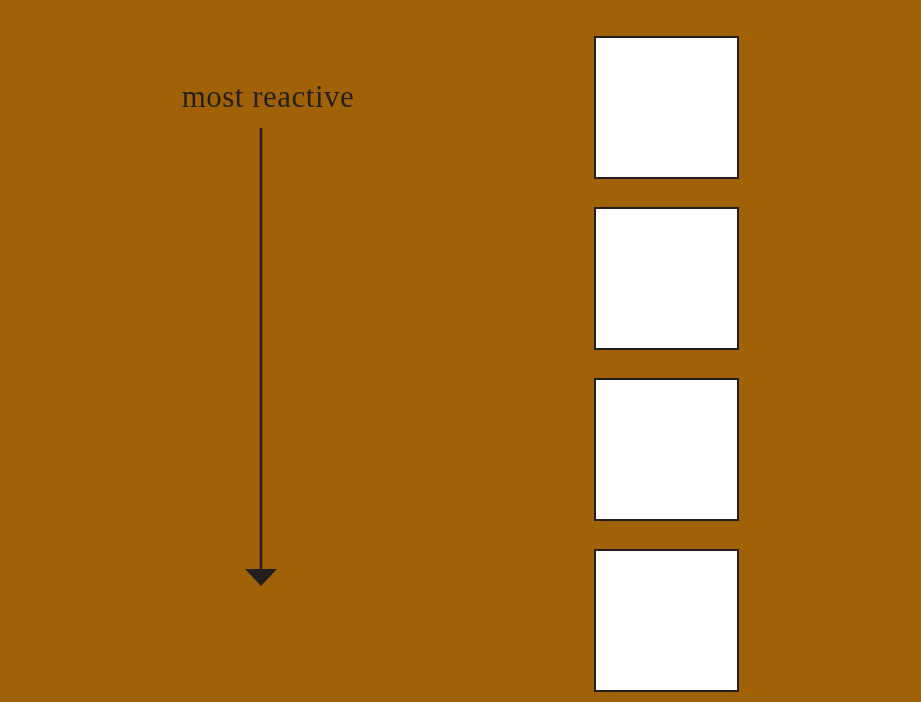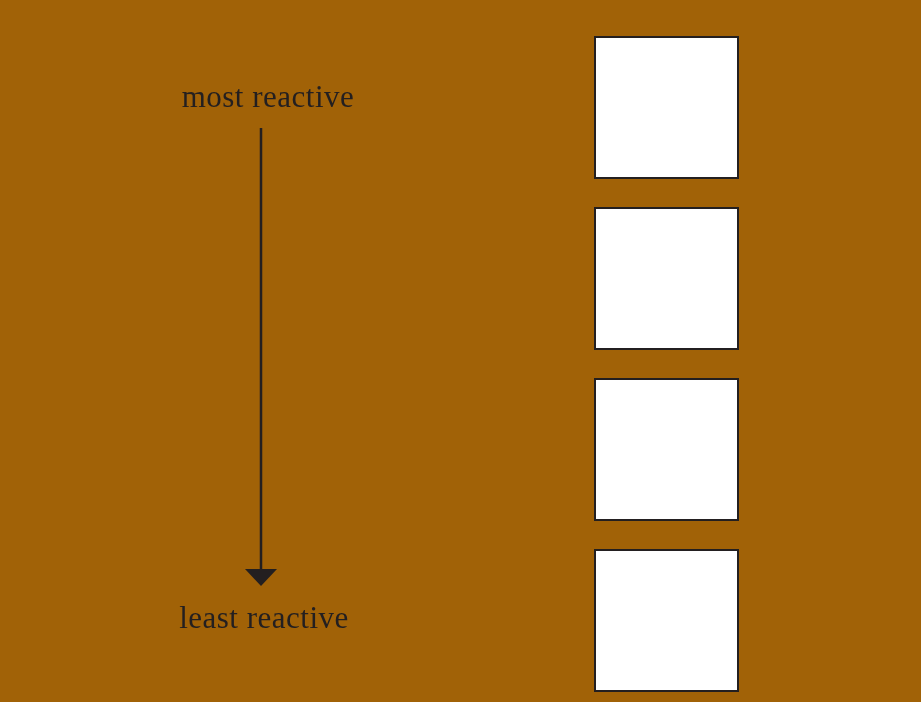--- a/index.html
+++ b/index.html
@@ -54,21 +54,20 @@
 
 <div id="canvas">
 
   <div id="top-label" class="scale-label">most reactive</div>
 
   <svg id="arrow-svg" viewBox="0 0 40 460" xmlns="http://www.w3.org/2000/svg" aria-hidden="true">
     <line x1="20" y1="0" x2="20" y2="444" stroke="#231f20" stroke-width="2.5"></line>
     <polygon points="4,441 36,441 20,458" fill="#231f20"></polygon>
   </svg>
 
-  <div id="bottom-label" class="scale-label">least reactive</div>
 
   <div id="box-0" class="answer-box"></div>
 
   <div id="box-1" class="answer-box"></div>
 
   <div id="box-2" class="answer-box"></div>
 
   <div id="box-3" class="answer-box"></div>
 
 </div>

